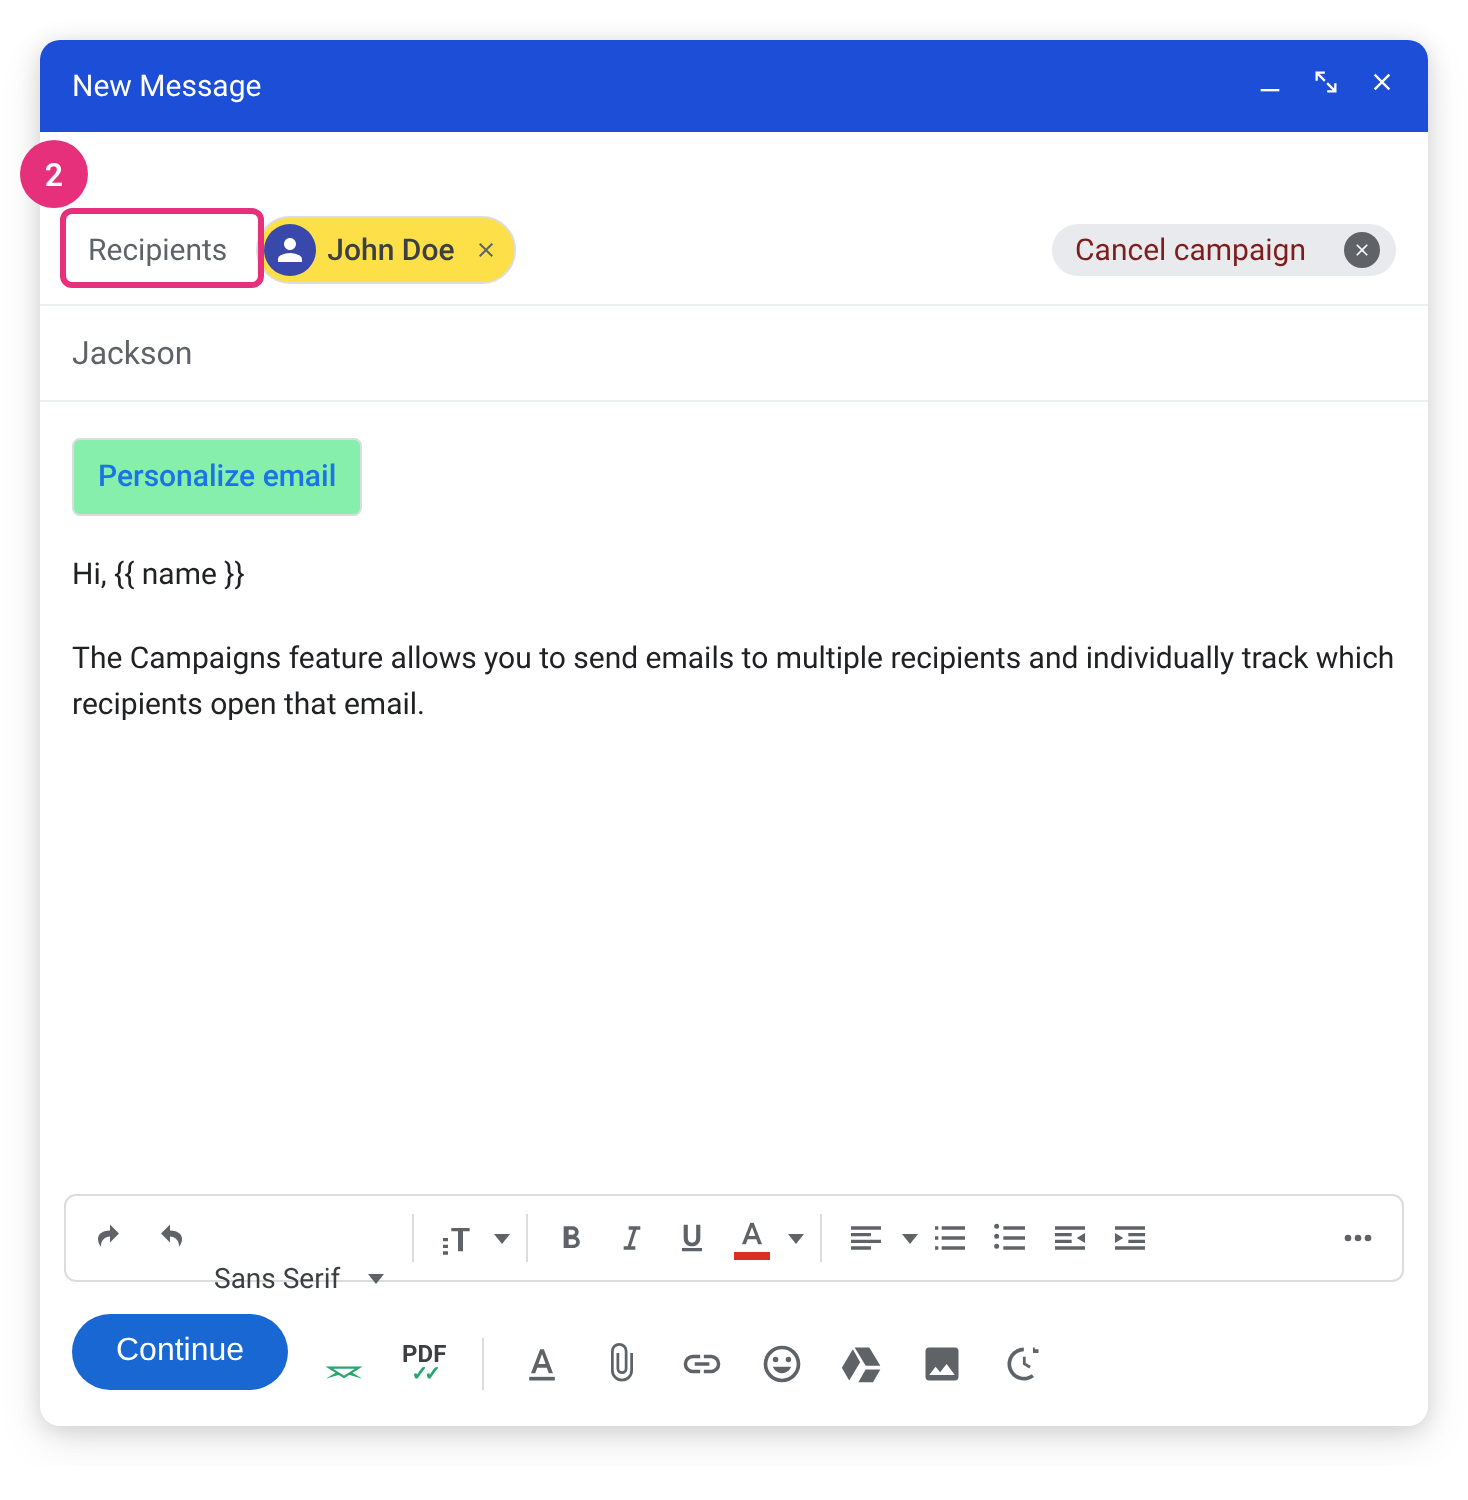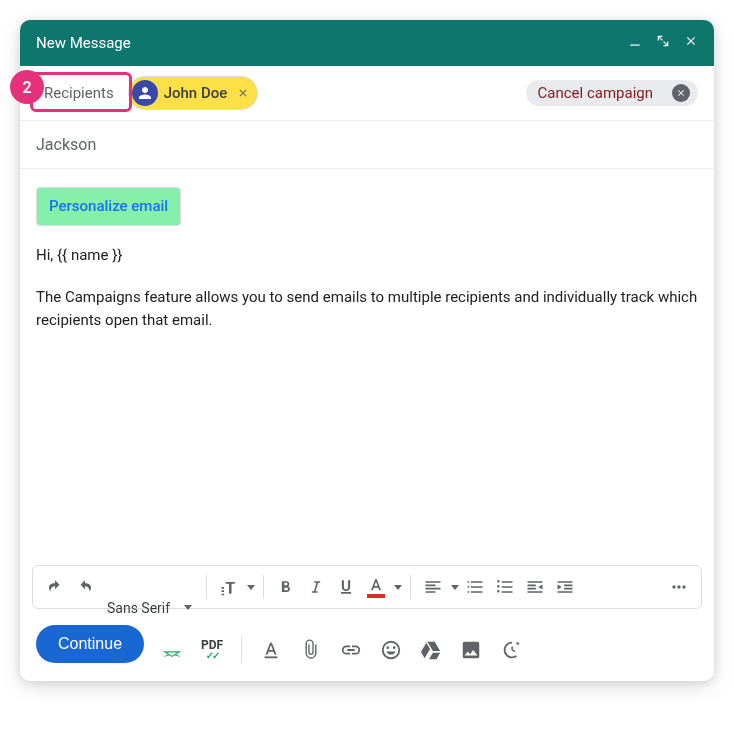--- a/index.html
+++ b/index.html
@@ -13,21 +13,21 @@
   }
   .compose-window {
     width: 694px;
     background: #fff;
     border-radius: 10px;
     box-shadow: 0 2px 12px rgba(0,0,0,0.15), 0 8px 24px rgba(0,0,0,0.08);
     overflow: visible;
     position: relative;
   }
   .header-bar {
-    background: #0f766e;
+    background: #1d4ed8;
     color: #fff;
     height: 46px;
     display: flex;
     align-items: center;
     padding: 0 16px;
     border-radius: 10px 10px 0 0;
     font-size: 15px;
   }
   .header-title { flex: 1; }
   .header-icons { display: flex; gap: 14px; align-items:center; }
@@ -48,20 +48,21 @@
     font-size:16px;
     z-index: 10;
   }
   .recipients-row {
     display:flex;
     align-items:center;
     padding: 10px 16px 10px 16px;
     gap: 6px;
     border-bottom: 1px solid #eceff1;
     position: relative;
+    margin-top: 32px;
   }
   .recipients-label {
     color:#5f6368;
     font-size:15px;
     padding: 6px 8px;
   }
   .recipients-highlight {
     position:absolute;
     top: 6px;
     left: 10px;

